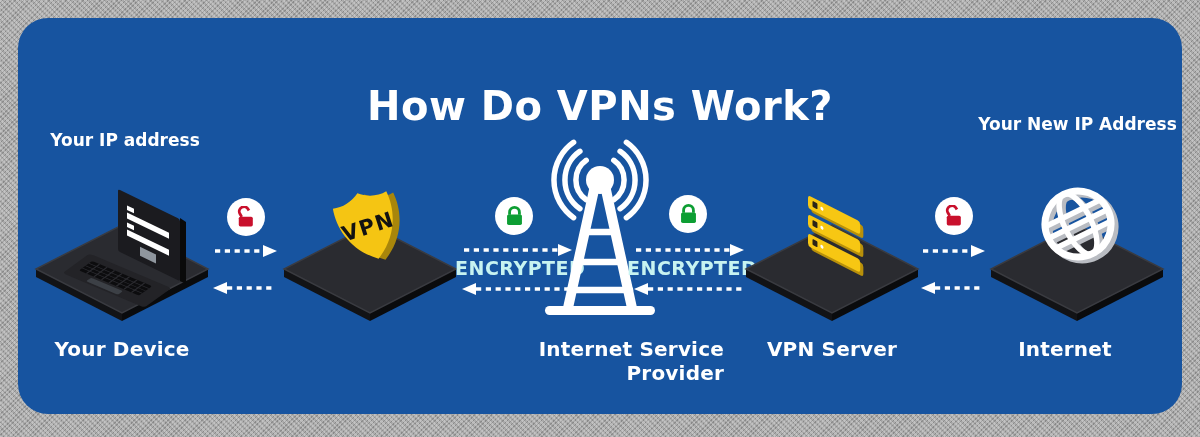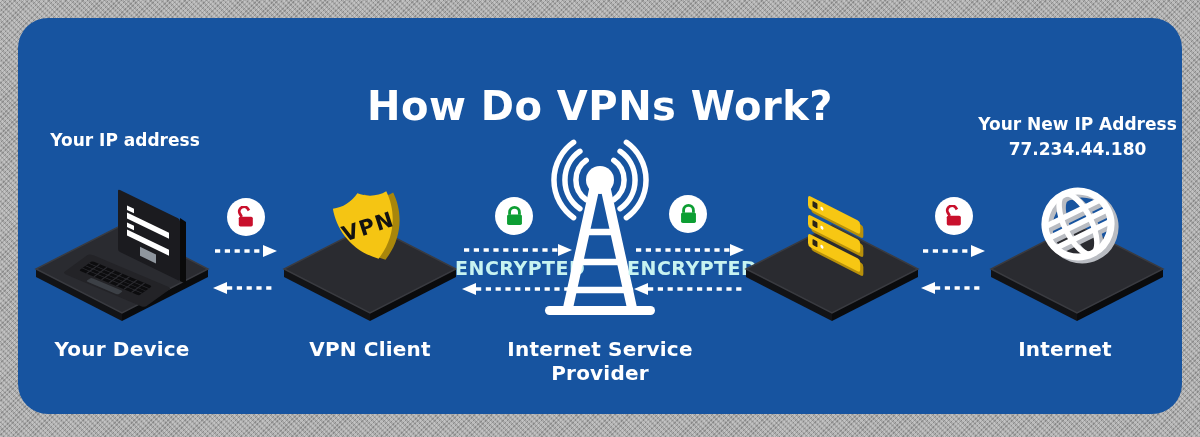--- a/index.html
+++ b/index.html
@@ -47,21 +47,20 @@
   <div class="panel"></div>
 
   <h1 class="abs title">How Do VPNs Work?</h1>
 
   <div class="abs ip-note" style="left:30px;top:128px;width:190px;">
     <div>Your IP address</div>
   </div>
 
   <div class="abs ip-note" style="left:955px;top:112px;width:245px;">
     <div>Your New IP Address</div>
-    <div>77.234.44.180</div>
   </div>
 
   <div class="abs" style="left:32px;top:221px;">
     <svg width="180" height="102" viewBox="0 0 180 102">
       <polygon points="90,4 176,48 90,92 4,48" fill="#2a2b30"></polygon>
       <polygon points="4,48 90,92 90,100 4,56" fill="#121316"></polygon>
       <polygon points="90,92 176,48 176,56 90,100" fill="#0a0b0d"></polygon>
       <polygon points="90,4 176,48 90,92 4,48" fill="none" stroke="#3a3b40" stroke-width="1.5"></polygon>
     </svg>
   </div>
@@ -128,21 +127,20 @@
   </div>
   <div class="abs" style="left:308px;top:174px;">
     <svg width="128" height="112" viewBox="0 0 128 112">
       <g transform="translate(60,52) rotate(-18) scale(0.78)">
         <path transform="translate(8,4)" d="M0,-44 C10,-36 24,-32 36,-35 C40,-8 30,24 0,44 C-30,24 -40,-8 -36,-35 C-24,-32 -10,-36 0,-44 Z" fill="#A8860B"></path>
         <path d="M0,-44 C10,-36 24,-32 36,-35 C40,-8 30,24 0,44 C-30,24 -40,-8 -36,-35 C-24,-32 -10,-36 0,-44 Z" fill="#F5C513"></path>
         <text x="0" y="10" text-anchor="middle" font-size="27" font-weight="700" letter-spacing="2" fill="#121212">VPN</text>
       </g>
     </svg>
   </div>
-  <div class="abs node-label" style="left:270px;width:200px;">VPN Client</div>
 
   <div class="abs lock" style="left:495px;top:197px;">
     <svg width="21" height="22" viewBox="0 0 20 21">
       <path d="M5.3,9.3 V6.9 a4.7,4.7 0 0 1 9.4,0 V9.3" fill="none" stroke-width="2.7" stroke="#0D9E33"></path>
       <rect x="2.9" y="9" width="14.2" height="10" rx="1.6" fill="#0D9E33"></rect>
     </svg>
   </div>
   <div class="abs" style="left:461px;top:243px;">
     <svg width="112" height="14" viewBox="0 0 112 14">
       <line x1="3" y1="7" x2="97" y2="7" stroke="#fff" stroke-width="3.6" stroke-dasharray="5.2 4.6"></line>
@@ -171,21 +169,21 @@
       <g stroke="#fff" stroke-linecap="round">
         <path d="M79,54 L53,172" stroke-width="10"></path>
         <path d="M91,54 L117,172" stroke-width="10"></path>
         <path d="M69,96 H101" stroke-width="6.5"></path>
         <path d="M62,126 H108" stroke-width="6.5"></path>
         <path d="M55,154 H115" stroke-width="6.5"></path>
       </g>
       <rect x="30" y="170" width="110" height="9" rx="4.5" fill="#fff"></rect>
     </svg>
   </div>
-  <div class="abs node-label" style="left:460px;width:280px;">Internet Service Provider</div>
+  <div class="abs node-label" style="left:444px;width:280px;text-align:right;">Internet Service Provider</div>
 
   <div class="abs lock" style="left:669px;top:195px;">
     <svg width="21" height="22" viewBox="0 0 20 21">
       <path d="M5.3,9.3 V6.9 a4.7,4.7 0 0 1 9.4,0 V9.3" fill="none" stroke-width="2.7" stroke="#0D9E33"></path>
       <rect x="2.9" y="9" width="14.2" height="10" rx="1.6" fill="#0D9E33"></rect>
     </svg>
   </div>
   <div class="abs" style="left:633px;top:243px;">
     <svg width="112" height="14" viewBox="0 0 112 14">
       <line x1="3" y1="7" x2="97" y2="7" stroke="#fff" stroke-width="3.6" stroke-dasharray="5.2 4.6"></line>
@@ -227,20 +225,21 @@
           <rect x="5" y="41.6" width="5.5" height="6" rx="1"></rect>
         </g>
         <g fill="#ffffff">
           <circle cx="15.5" cy="6.6" r="1.7"></circle>
           <circle cx="15.5" cy="25.6" r="1.7"></circle>
           <circle cx="15.5" cy="44.6" r="1.7"></circle>
         </g>
       </g>
     </svg>
   </div>
+  <div class="abs node-label" style="left:732px;width:200px;">VPN Server</div>
 
   <div class="abs lock" style="left:935px;top:197px;">
     <svg width="22" height="22" viewBox="0 0 21 21">
       <g transform="rotate(-30 6.4 10.4)">
         <path d="M6.4,10.4 V7 a4.5,4.5 0 0 1 9,0 V8.6" fill="none" stroke-width="2.7" stroke="#C9102C"></path>
       </g>
       <rect x="3.6" y="10.2" width="13.4" height="9.4" rx="1.6" fill="#C9102C"></rect>
     </svg>
   </div>
   <div class="abs" style="left:920px;top:244px;">

